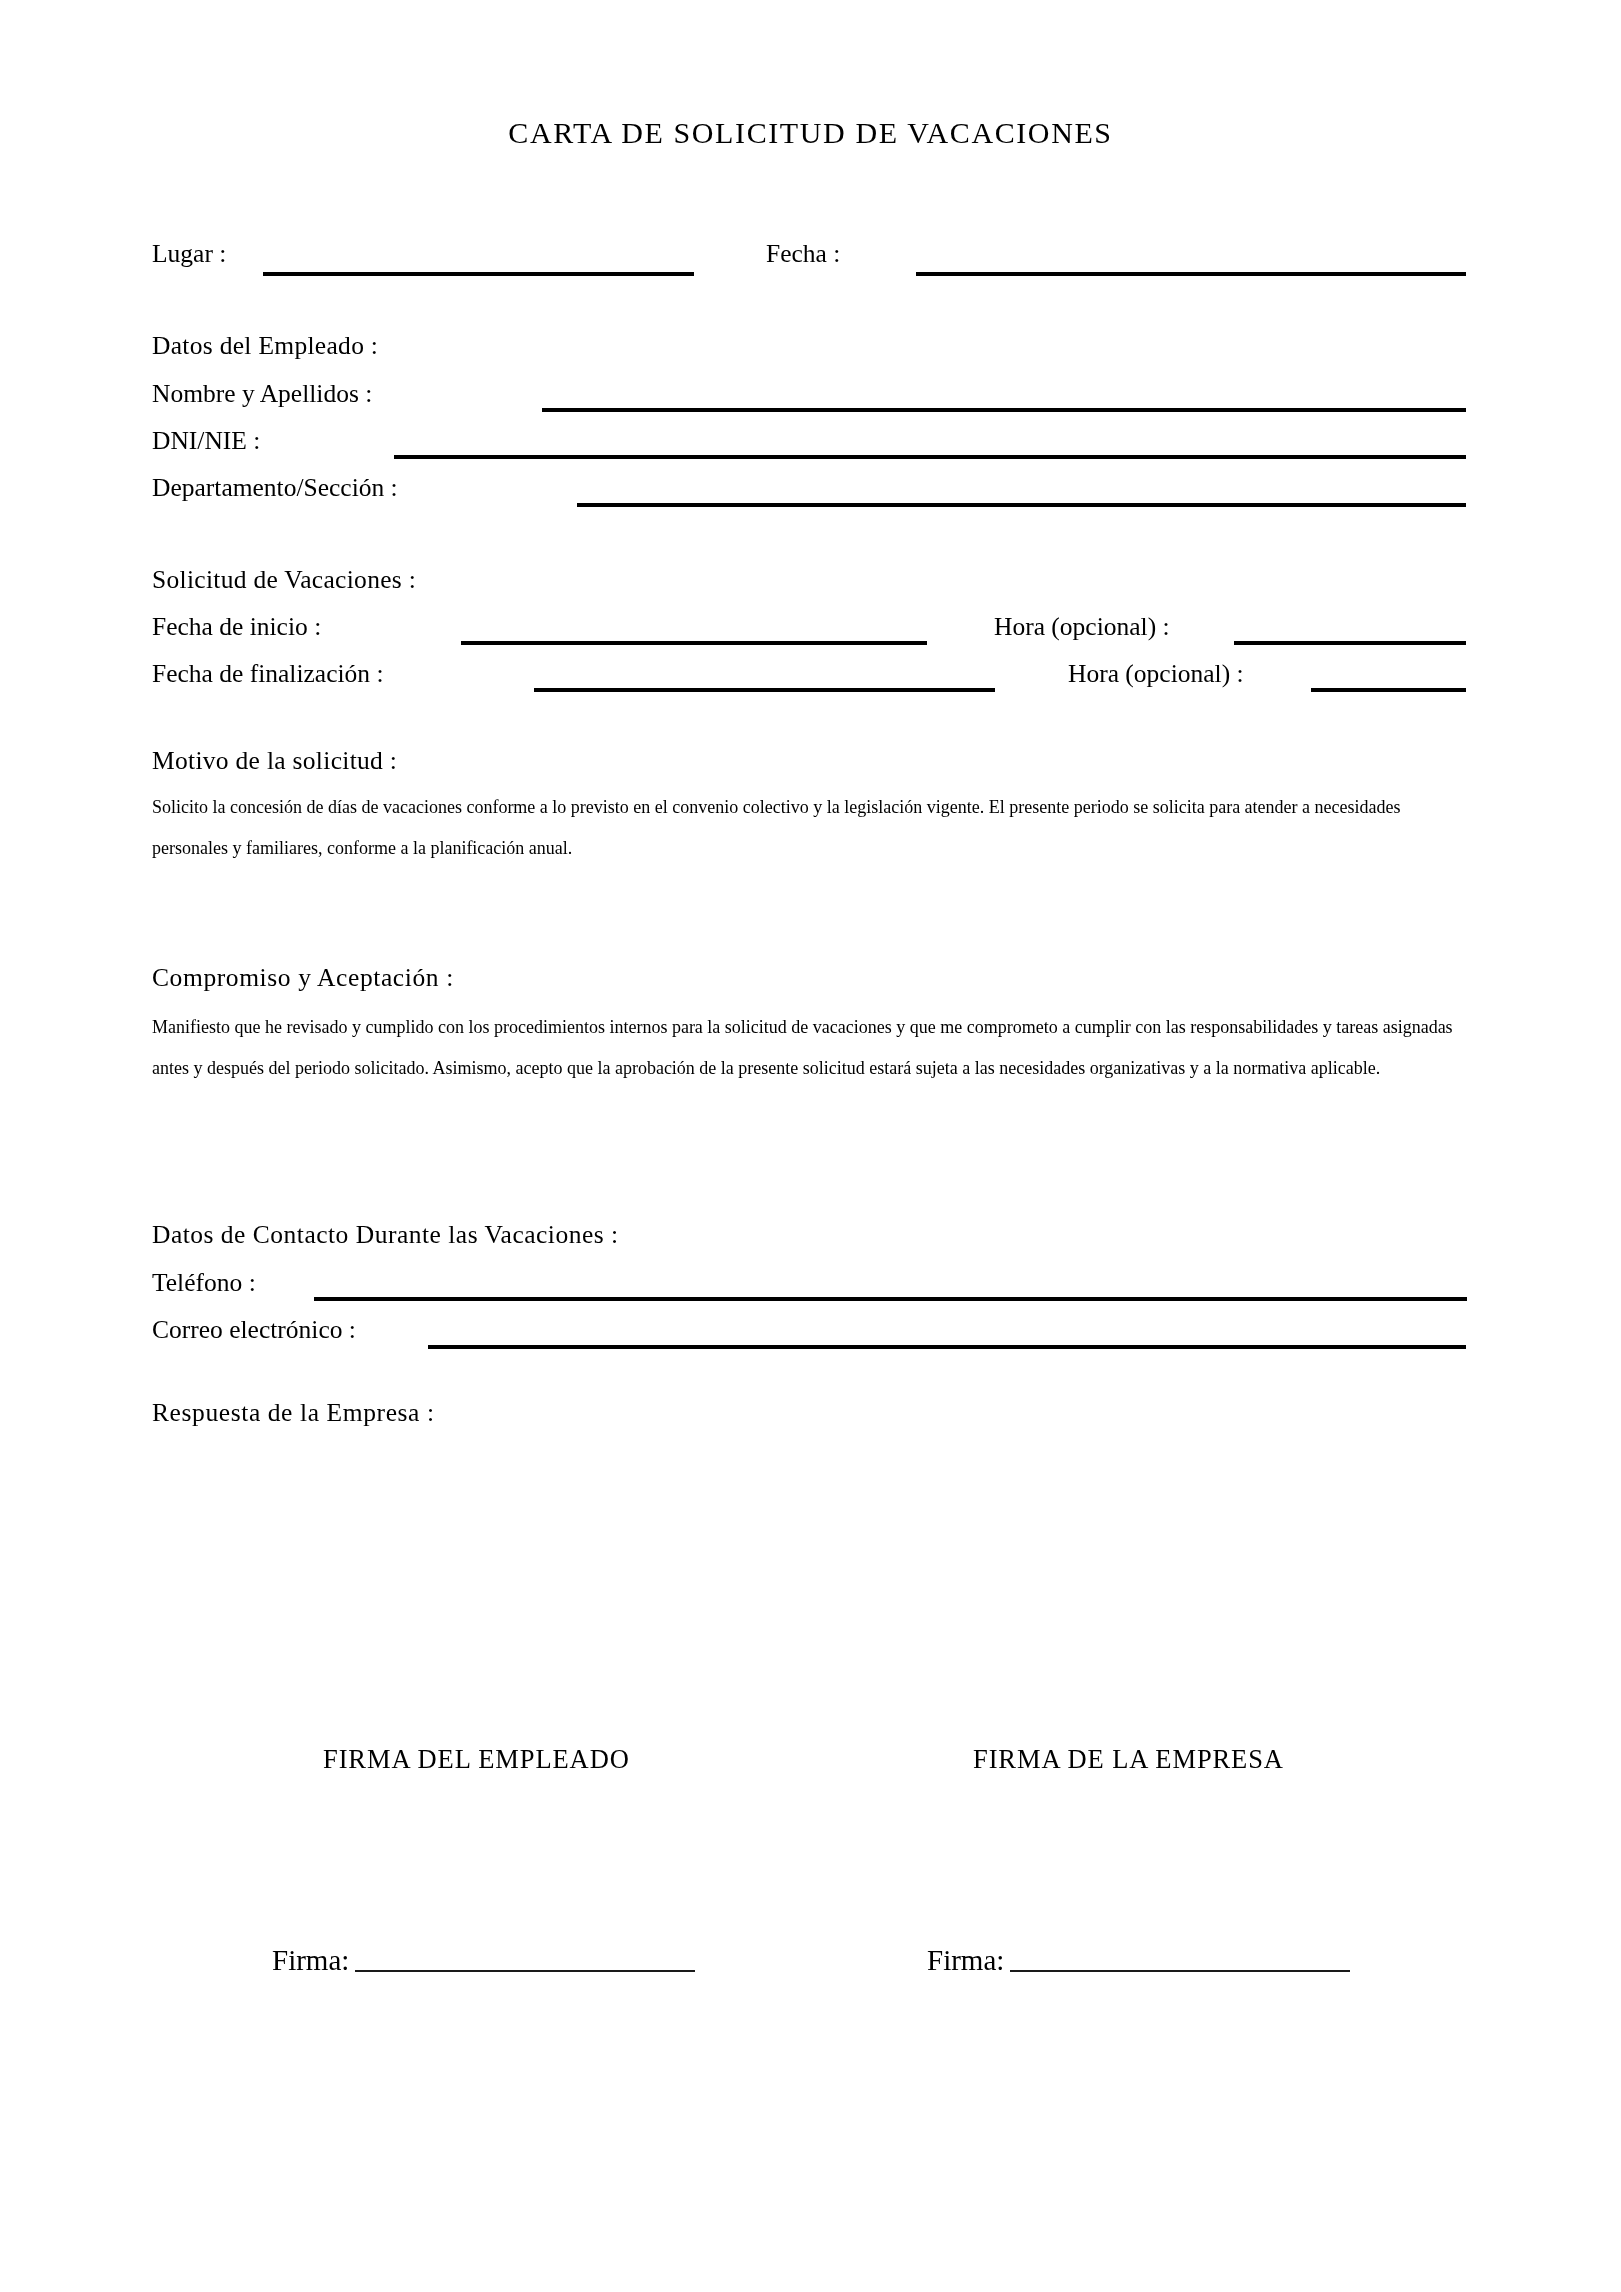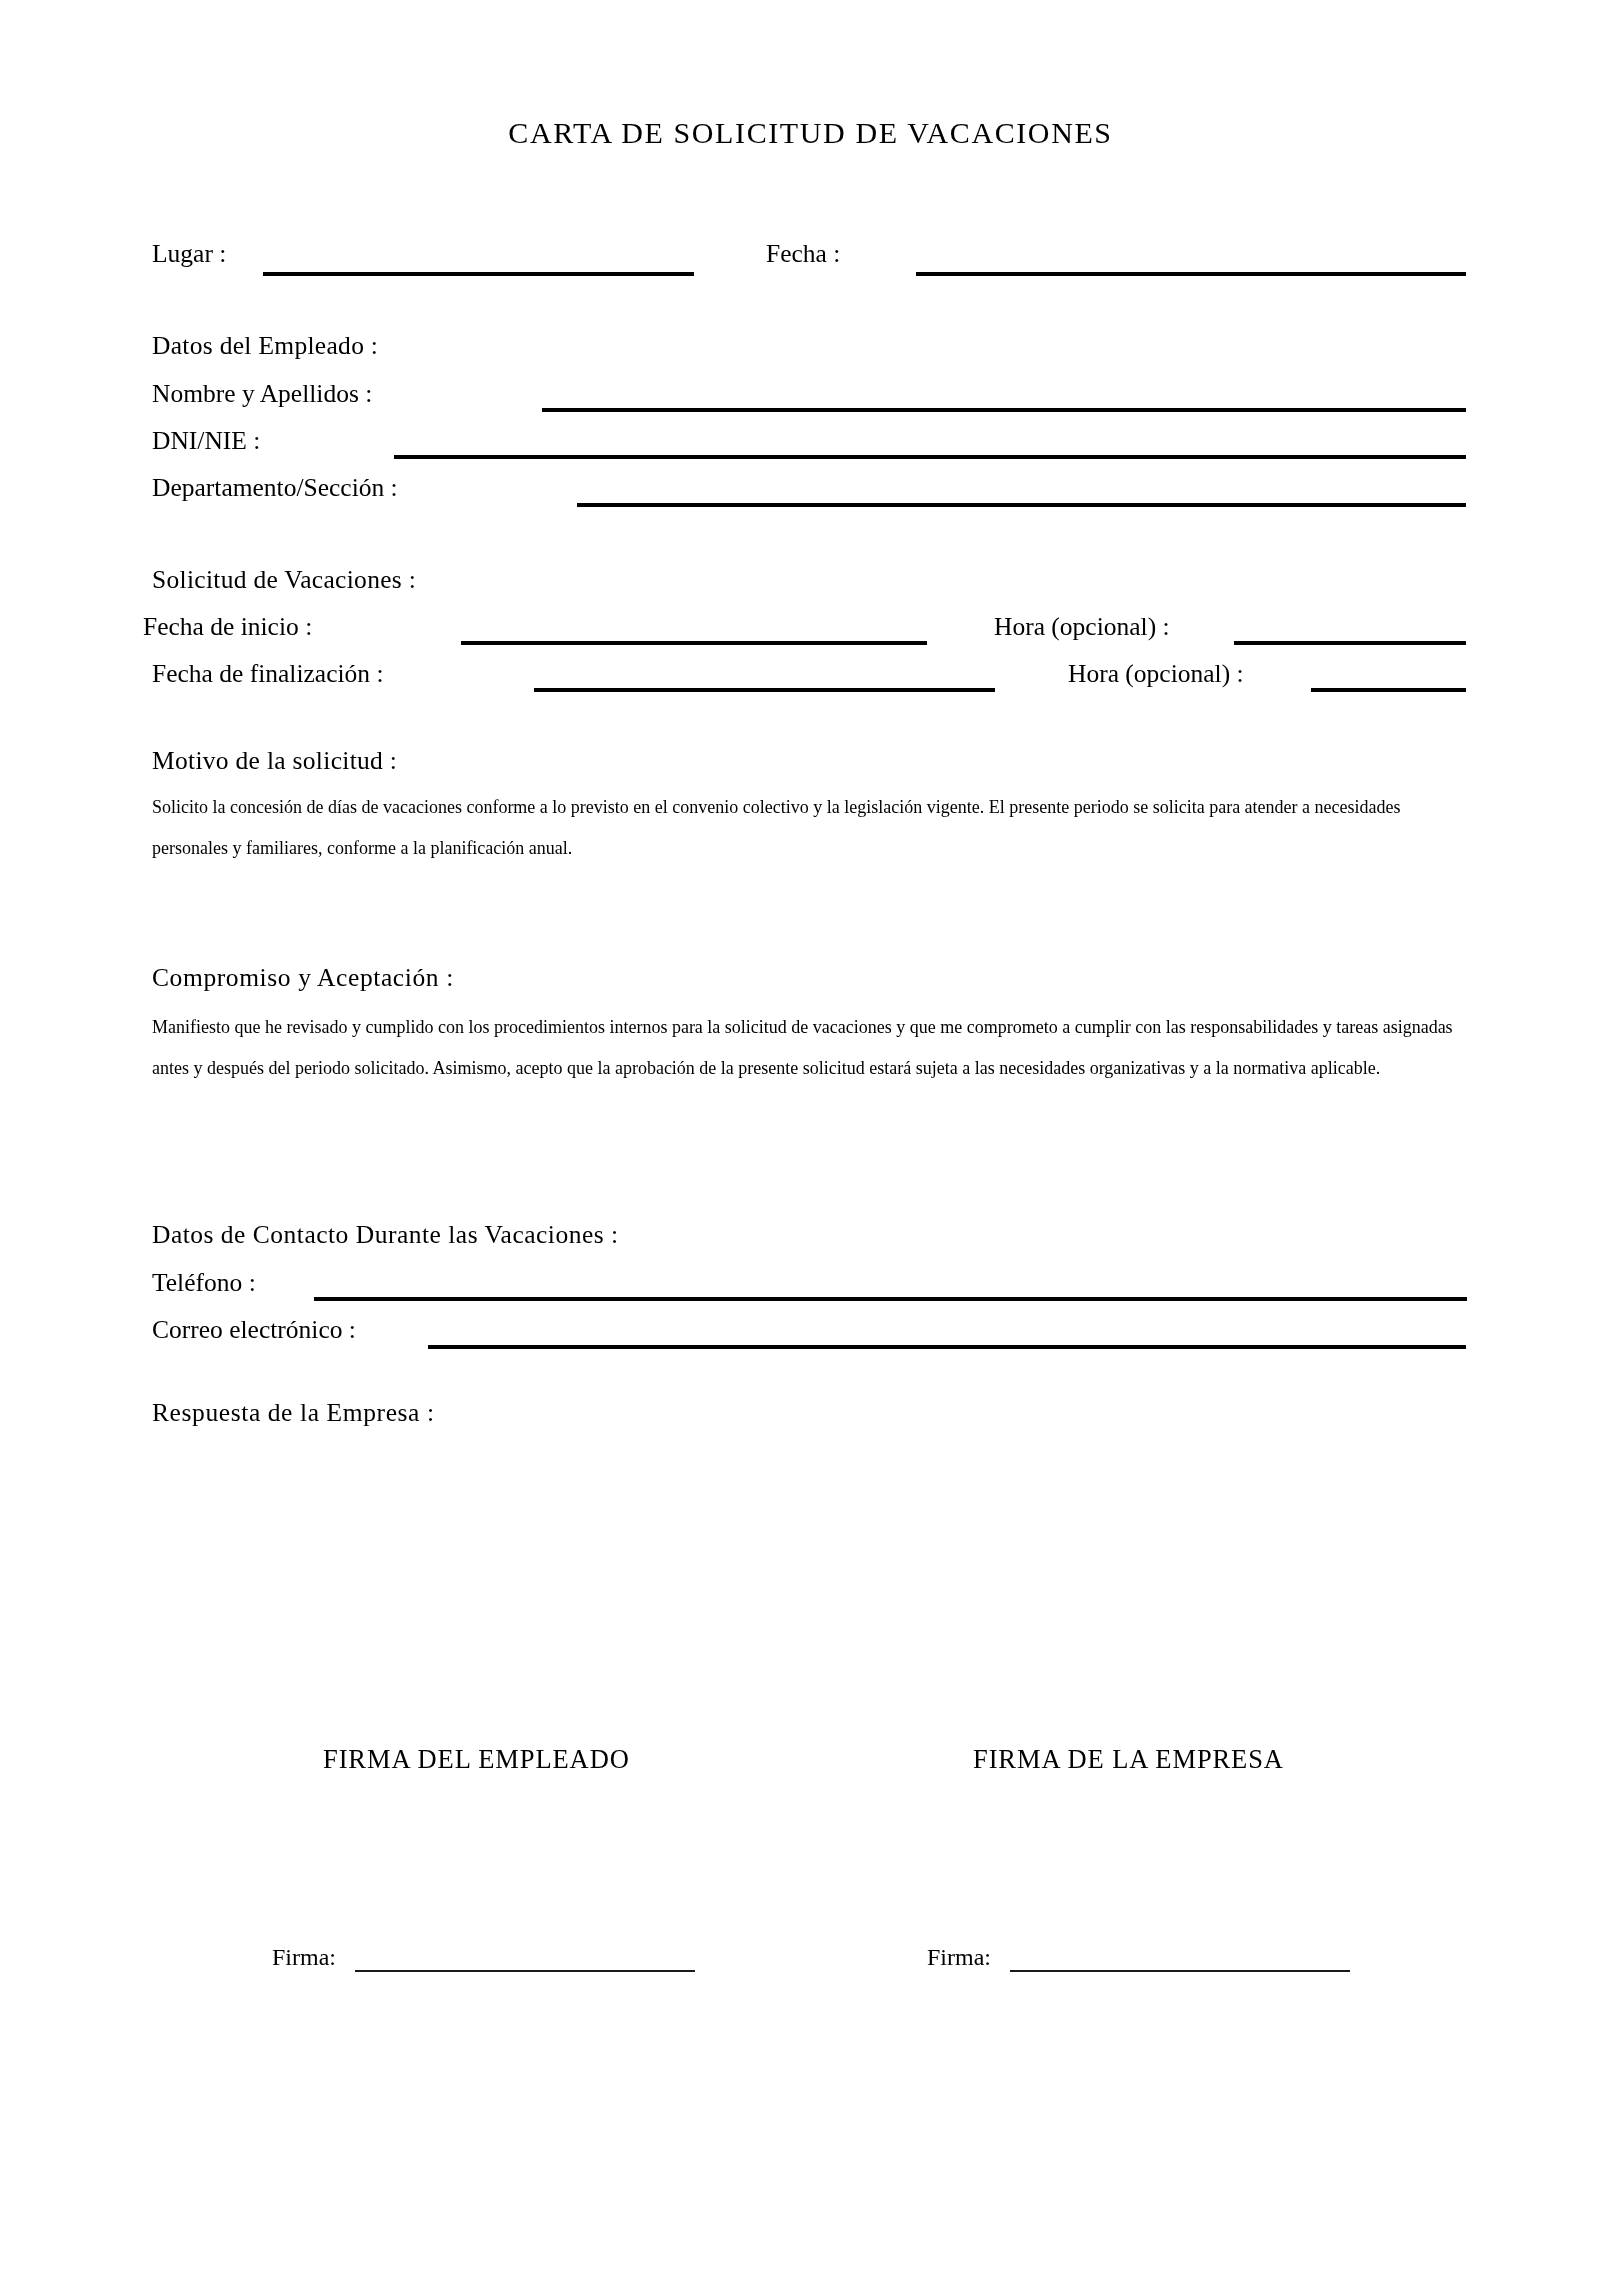--- a/index.html
+++ b/index.html
@@ -55,21 +55,21 @@
   
   .para {
     position: absolute;
     font-size: 18px;
     line-height: 41px;
     text-align: left;
   }
 
   .firma-label {
     position: absolute;
-    font-size: 24px;
+    font-size: 29px;
     white-space: nowrap;
   }
   .firma-rule {
     position: absolute;
     height: 2px;
     background: #1a1a1a;
   }
   .sig-head {
     position: absolute;
     font-size: 26.5px;
@@ -96,21 +96,21 @@
   <div class="rule" style="left:542px; top:408px; width:924px;"></div>
 
   <div class="t" style="left:152px; top:428px;">DNI/NIE :</div>
   <div class="rule" style="left:394px; top:455px; width:1072px;"></div>
 
   <div class="t" style="left:152px; top:475px;">Departamento/Sección :</div>
   <div class="rule" style="left:577px; top:503px; width:889px;"></div>
 
   <div class="sec-head" style="left:152px; top:567px;">Solicitud de Vacaciones :</div>
 
-  <div class="t" style="left:143px; top:614px;">Fecha de inicio :</div>
+  <div class="t" style="left:152px; top:614px;">Fecha de inicio :</div>
   <div class="rule" style="left:461px; top:641px; width:466px;"></div>
 
   <div class="t" style="left:994px; top:614px;">Hora (opcional) :</div>
   <div class="rule" style="left:1234px; top:641px; width:232px;"></div>
 
   <div class="t" style="left:152px; top:661px;">Fecha de finalización :</div>
   <div class="rule" style="left:534px; top:688px; width:461px;"></div>
 
   <div class="t" style="left:1068px; top:661px;">Hora (opcional) :</div>
   <div class="rule" style="left:1311px; top:688px; width:155px;"></div>

